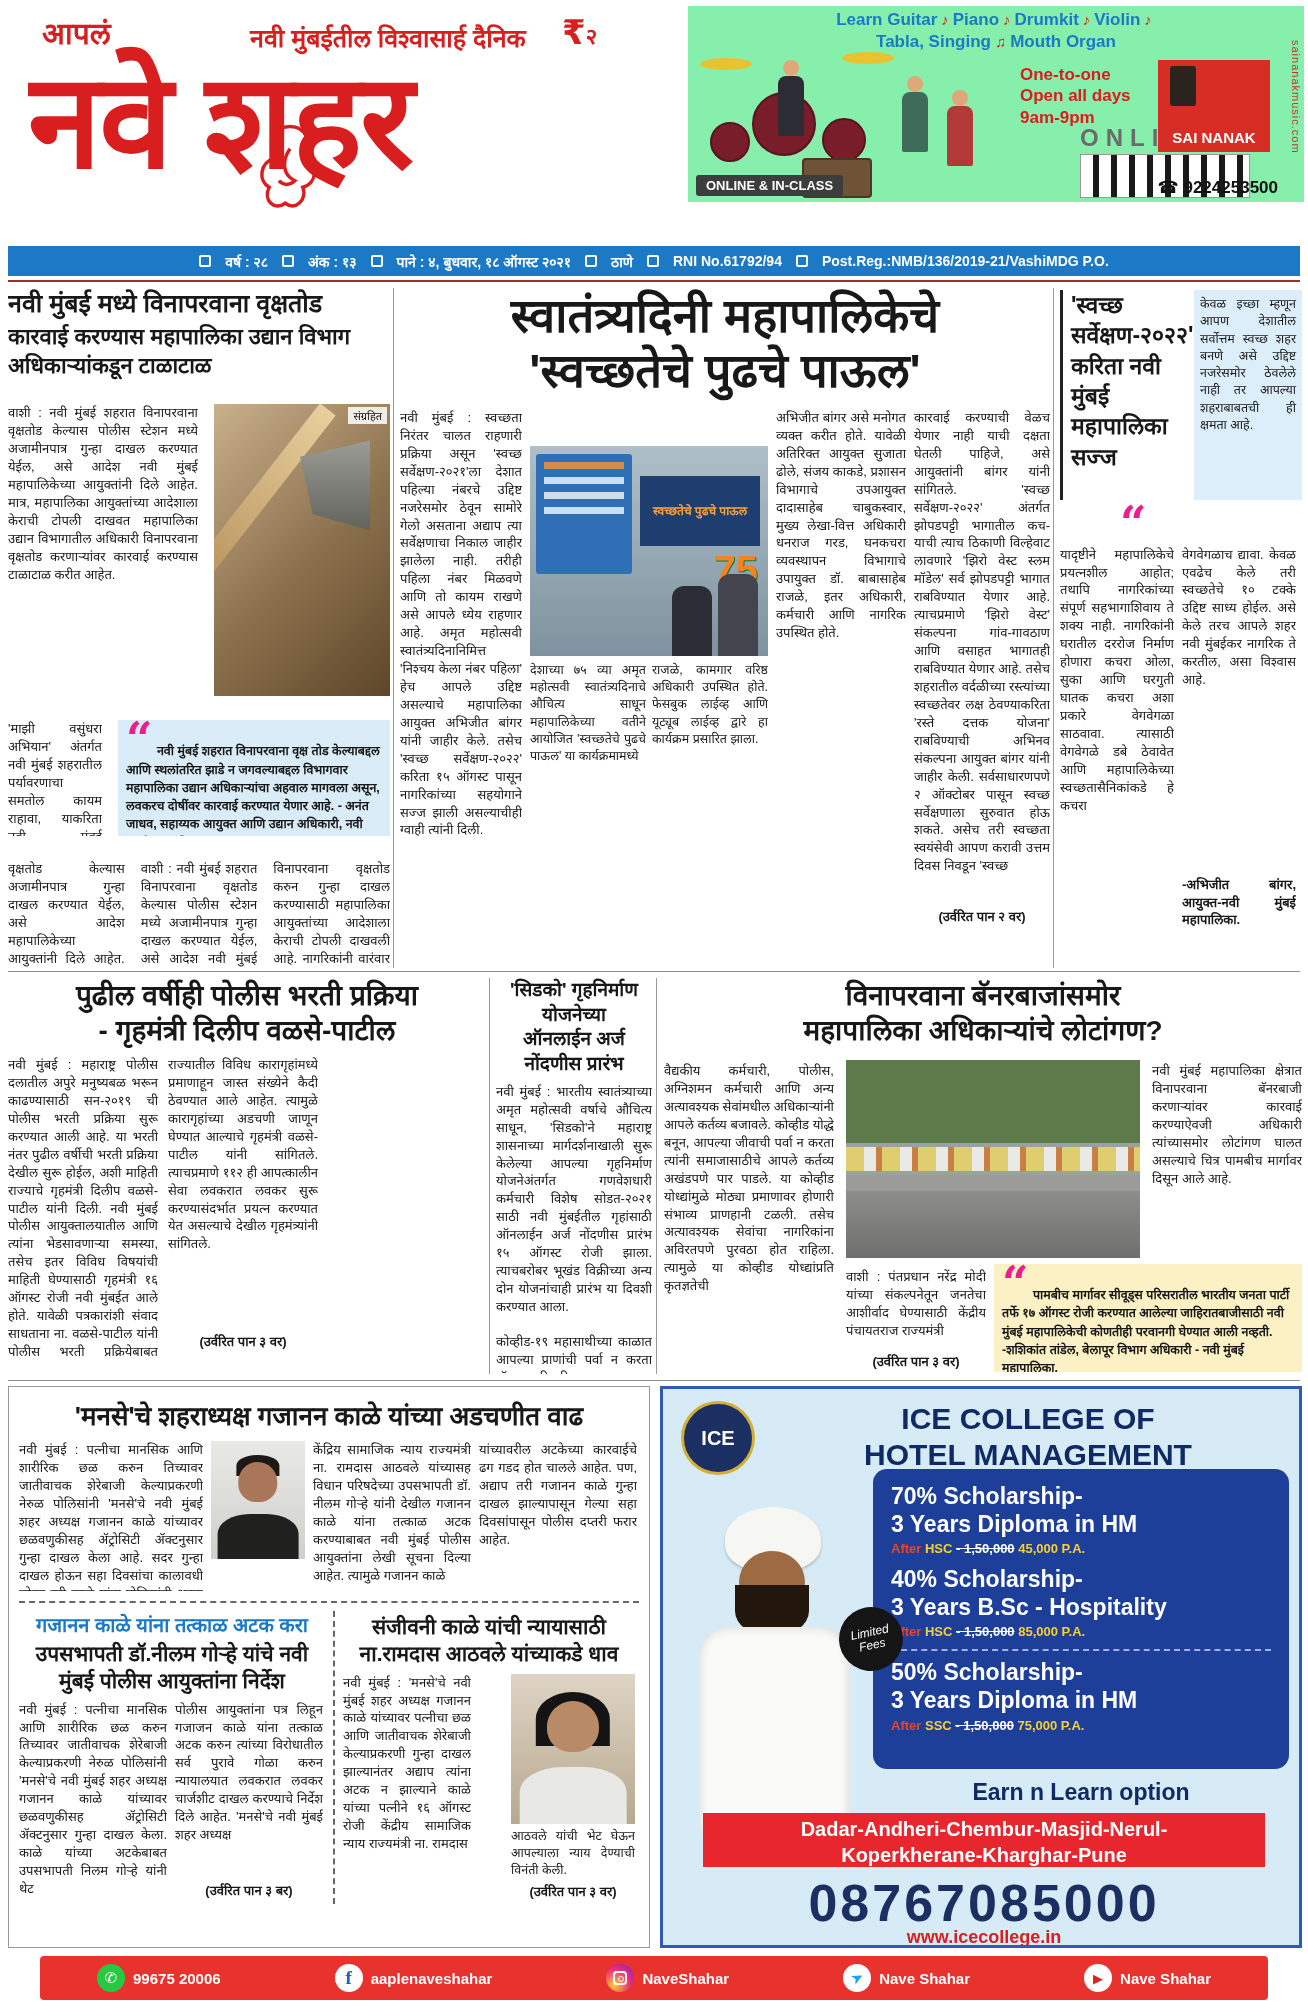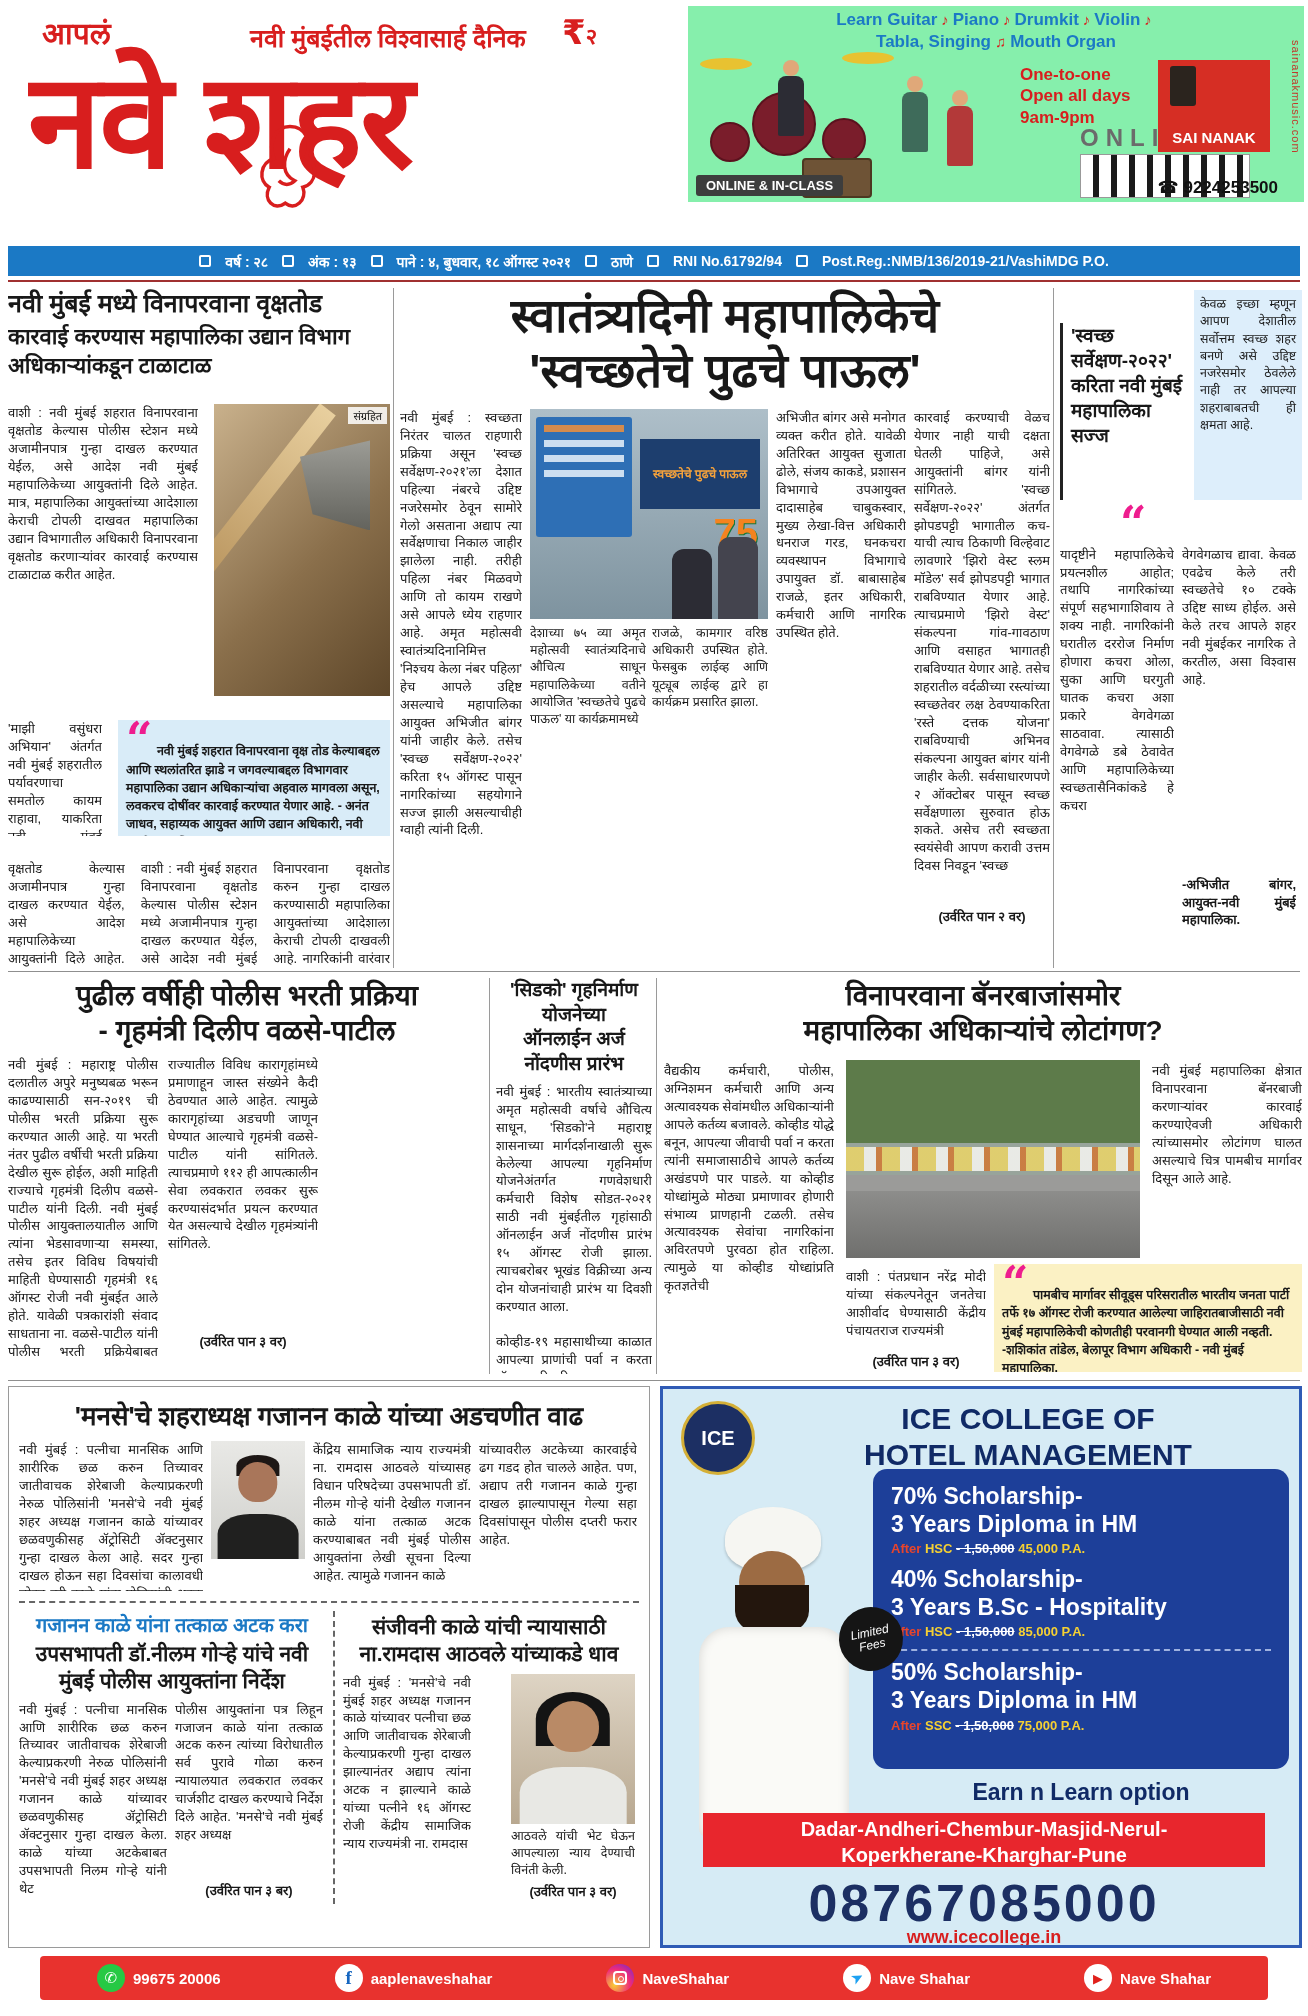--- a/index.html
+++ b/index.html
@@ -54,32 +54,32 @@
   .photo-axe { position:relative; width:176px; height:292px; background:linear-gradient(135deg,#c9b18c,#8a6f4b 55%,#5d4629); flex:none; overflow:hidden; }
   .axe-handle { position:absolute; left:30px; top:-20px; width:20px; height:240px; background:linear-gradient(#e8cf9e,#b28c55); transform:rotate(38deg); }
   .axe-head { position:absolute; left:86px; top:36px; width:70px; height:90px; background:linear-gradient(#9c9c96,#63635d); clip-path:polygon(0 18%,100% 0,100% 100%,18% 82%); }
   .photo-label { position:absolute; right:3px; top:3px; background:rgba(255,255,255,.85); font-size:11px; padding:1px 5px; }
   .quote-box { background:#d9ecf8; padding:6px 8px; width:272px; height:116px; overflow:hidden; flex:none; }
   .quote-box .qt { font-size:12.5px; font-weight:bold; line-height:1.3; text-align:justify; }
 
   .mainart { position:absolute; left:400px; top:288px; width:650px; height:680px; overflow:hidden; }
   .mainart .h { text-align:center; font-weight:bold; font-size:47px; line-height:1.18; }
   .mainart .body { display:flex; gap:8px; margin-top:10px; }
-  .photo-cer { position:relative; width:238px; height:210px; background:linear-gradient(#aebfc9,#7e939f); overflow:hidden; flex:none; }
+  .photo-cer { position:relative; width:238px; height:210px; background:linear-gradient(#aebfc9,#7e939f); overflow:hidden; flex:none;margin-top:37px; }
   .cer-banner { position:absolute; left:6px; top:8px; width:96px; height:120px; background:#2e6fb5; border-radius:3px; }
   .cer-banner i { display:block; height:7px; margin:8px 8px 0; background:#e8f2fa; opacity:.85; }
   .cer-banner i:first-child { background:#f0903c; }
   .cer-screen { position:absolute; left:110px; top:30px; width:120px; height:70px; background:#1d3e6e; color:#f5a23c; font-size:12px; font-weight:bold; display:flex; align-items:center; justify-content:center; text-align:center; padding:4px; }
   .cer-75 { position:absolute; right:10px; top:102px; font-size:40px; font-weight:bold; color:#f5831f; text-shadow:1px 1px 0 #157a3c; }
   .sil { position:absolute; bottom:0; width:40px; height:70px; background:#2c2c34; border-radius:12px 12px 0 0; }
   .photo-sub { display:flex; gap:6px; margin-top:6px; }
 
   .sidebar { position:absolute; left:1060px; top:290px; width:242px; height:678px; overflow:hidden; }
   .sidebar .toprow { display:flex; gap:8px; }
-  .sidebar h1 { font-size:19px; line-height:1.32; font-weight:bold; border-left:3px solid #222; padding-left:8px; width:126px;margin-top:33px; }
+  .sidebar h1 { font-size:23px; line-height:1.32; font-weight:bold; border-left:3px solid #222; padding-left:8px; width:126px; }
   .panel-blue { background:#ddeefb; padding:6px; width:108px; }
   .sidebar .cols { display:flex; gap:8px; margin-top:8px; }
   .attr { font-weight:bold; }
 
   
   .police { position:absolute; left:8px; top:978px; width:478px; height:396px; overflow:hidden; }
   .police .h { text-align:center; font-size:28px; font-weight:bold; line-height:1.25; }
   .police .body { display:flex; gap:10px; margin-top:8px; }
   .portrait { position:relative; background:linear-gradient(#e9e9e6,#cfcfcb); overflow:hidden; flex:none; }
   .portrait .head { position:absolute; left:50%; transform:translateX(-50%); top:18%; width:42%; height:34%; background:#a9765a; border-radius:50% 50% 45% 45%; }

